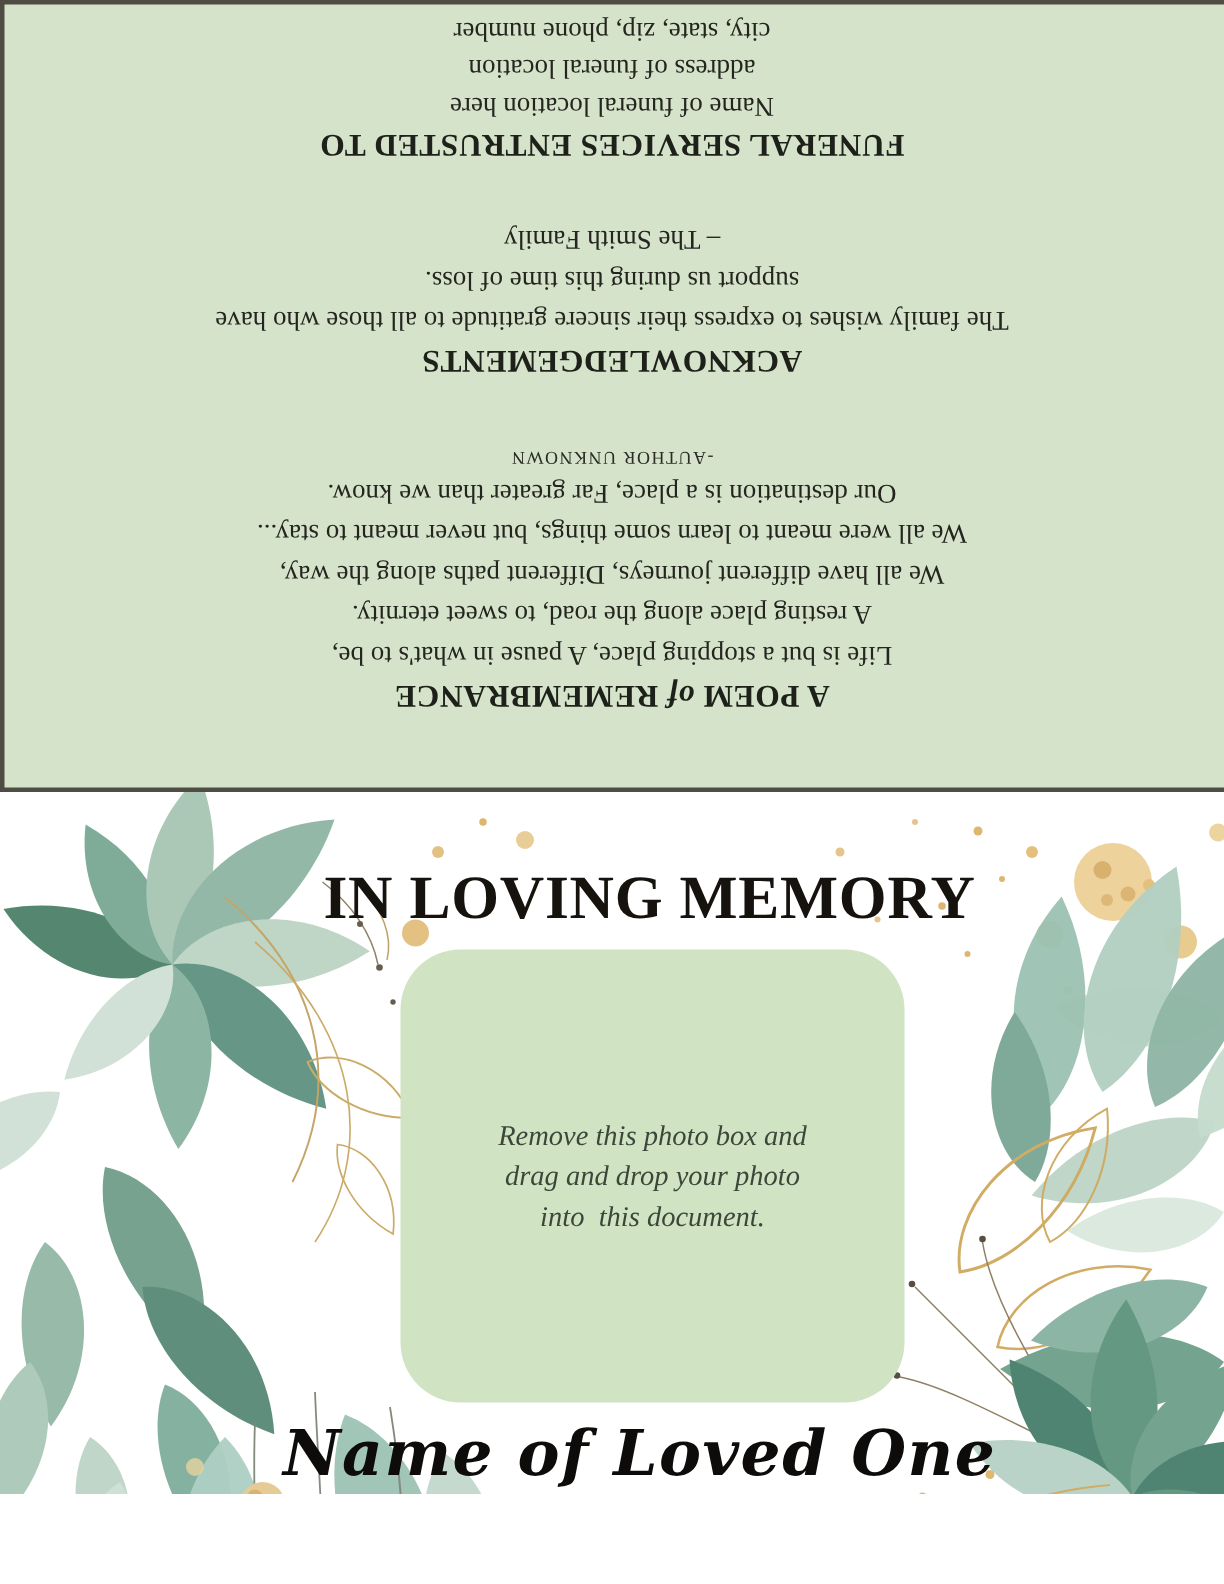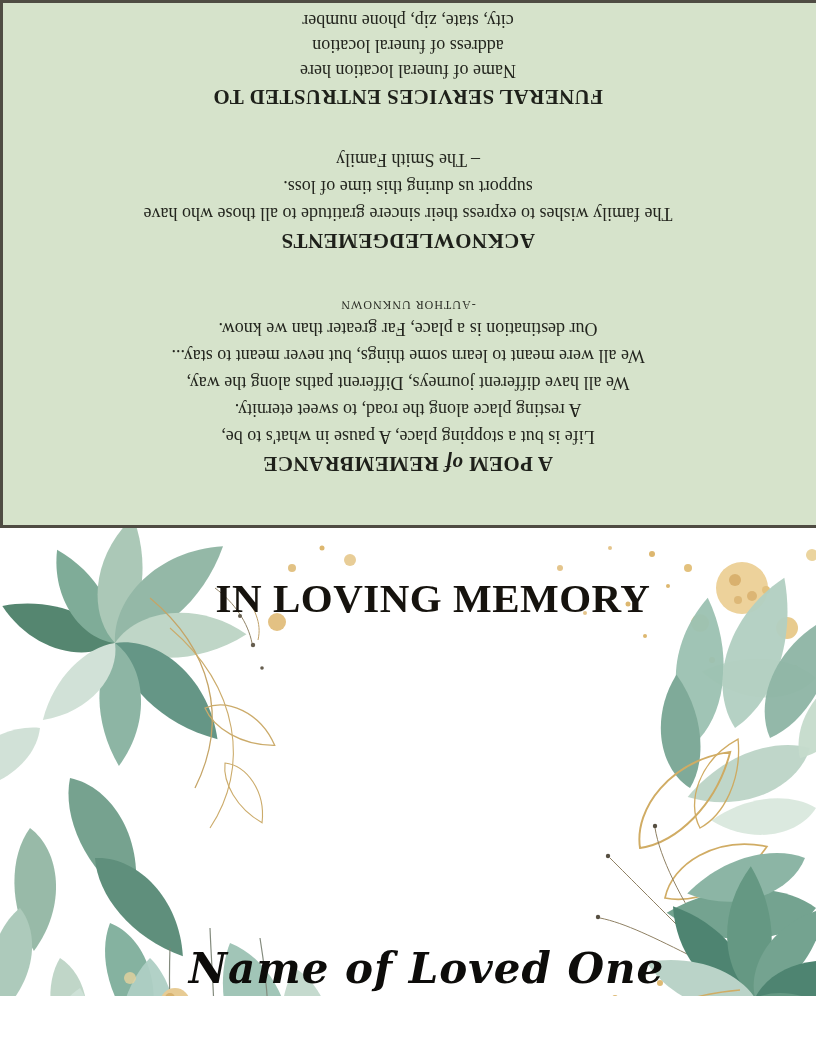--- a/index.html
+++ b/index.html
@@ -211,18 +211,21 @@
         <circle cx="277" cy="94" r="9" fill="#e3c183"></circle>
         <circle cx="292" cy="40" r="4" fill="#ddb76f" opacity="0.85"></circle>
         <circle cx="350" cy="32" r="6" fill="#e8cd97"></circle>
         <circle cx="322" cy="20" r="2.5" fill="#ddb76f"></circle>
         <path d="M240,60 C255,80 262,95 258,112" stroke="#bfa068" fill="none" stroke-width="1"></path>
       </g>
     </svg>
 
     <h1 class="cover-title">IN LOVING MEMORY</h1>
 
+    <div class="photo-box">
+      <p class="photo-text">Remove this photo box and drag and drop your photo into  this document.</p>
+    </div>
 
     <div class="loved-one-name">Name of Loved One</div>
     <div class="dates-line">Date of Birth-Date of Death</div>
 
   </section>
 </div>
 
 </body></html>

